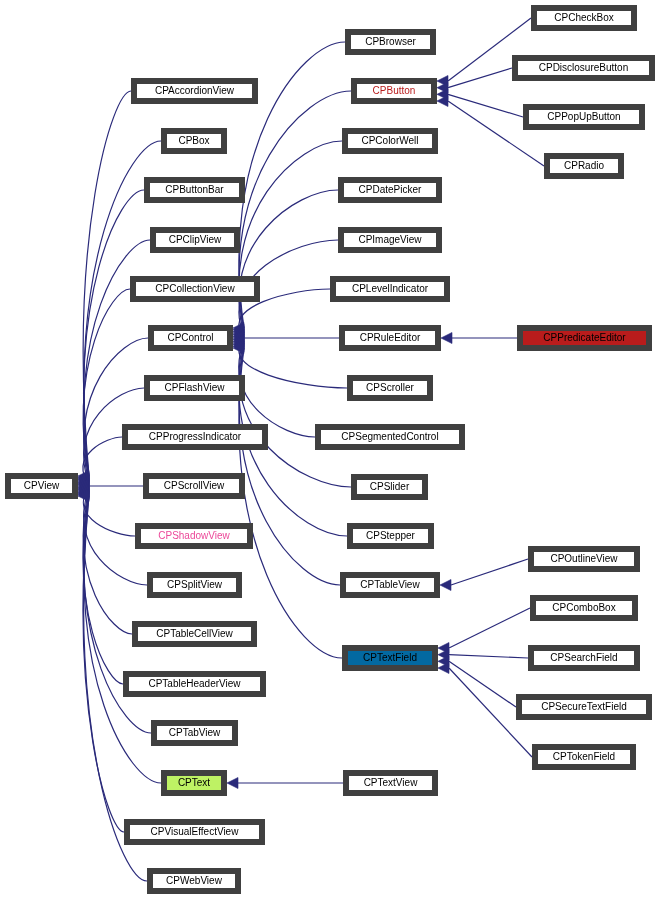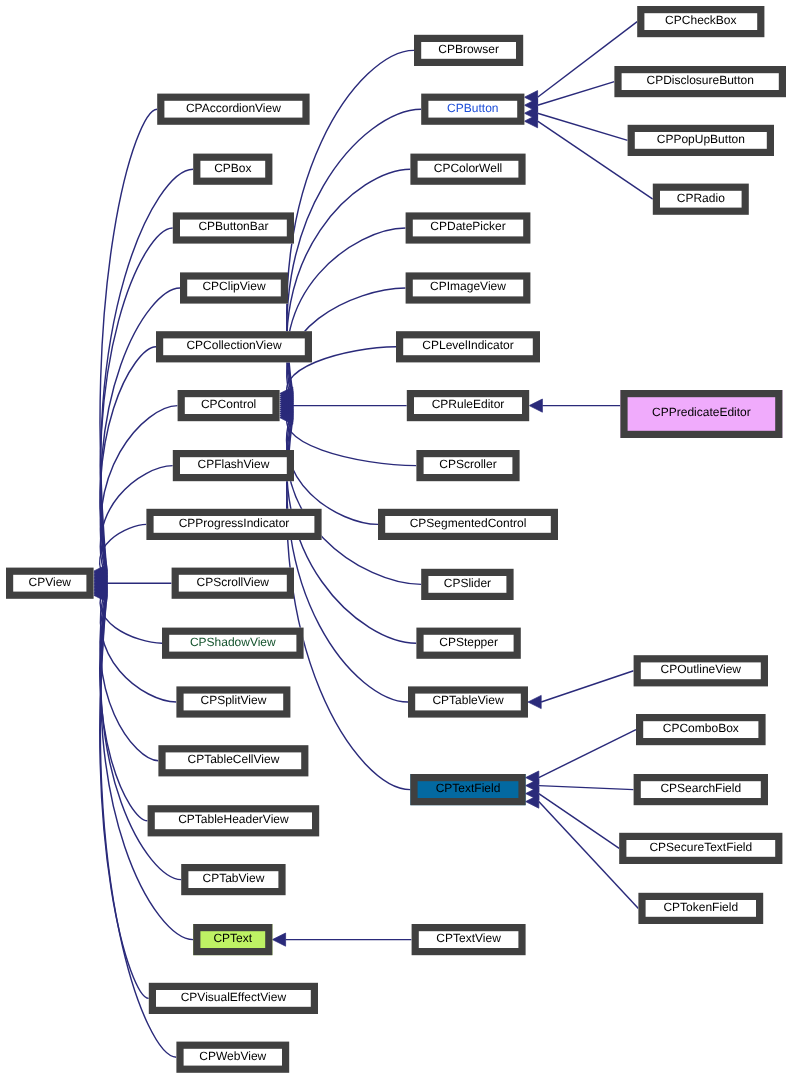--- a/index.html
+++ b/index.html
@@ -126,21 +126,21 @@
       </div>
       <div class="node" style="left: 122px; top: 424px; width: 146px; height: 26px; border-color: rgb(64, 64, 64); background: rgb(255, 255, 255); color: rgb(0, 0, 0);">
         <span>CPProgressIndicator</span>
       </div>
       <div class="node" style="left: 5px; top: 473px; width: 73px; height: 26px; border-color: rgb(64, 64, 64); background: rgb(255, 255, 255); color: rgb(0, 0, 0);">
         <span>CPView</span>
       </div>
       <div class="node" style="left: 143px; top: 473px; width: 102px; height: 26px; border-color: rgb(64, 64, 64); background: rgb(255, 255, 255); color: rgb(0, 0, 0);">
         <span>CPScrollView</span>
       </div>
-      <div class="node" style="left: 135px; top: 523px; width: 118px; height: 26px; border-color: rgb(64, 64, 64); background: rgb(255, 255, 255); color: #14532d;">
+      <div class="node" style="left: 135px; top: 523px; width: 118px; height: 26px; border-color: rgb(64, 64, 64); background: rgb(255, 255, 255); color: #ec4899;">
         <span>CPShadowView</span>
       </div>
       <div class="node" style="left: 147px; top: 572px; width: 95px; height: 26px; border-color: rgb(64, 64, 64); background: rgb(255, 255, 255); color: rgb(0, 0, 0);">
         <span>CPSplitView</span>
       </div>
       <div class="node" style="left: 132px; top: 621px; width: 125px; height: 26px; border-color: rgb(64, 64, 64); background: rgb(255, 255, 255); color: rgb(0, 0, 0); text-align: right;">
         <span>CPTableCellView</span>
       </div>
       <div class="node" style="left: 123px; top: 671px; width: 143px; height: 26px; border-color: rgb(64, 64, 64); background: rgb(255, 255, 255); color: rgb(0, 0, 0);">
         <span>CPTableHeaderView</span>
@@ -153,21 +153,21 @@
       </div>
       <div class="node" style="left: 124px; top: 819px; width: 141px; height: 26px; border-color: rgb(64, 64, 64); background: rgb(255, 255, 255); color: rgb(0, 0, 0);">
         <span>CPVisualEffectView</span>
       </div>
       <div class="node" style="left: 147px; top: 868px; width: 94px; height: 26px; border-color: rgb(64, 64, 64); background: rgb(255, 255, 255); color: rgb(0, 0, 0);">
         <span>CPWebView</span>
       </div>
       <div class="node" style="left: 345px; top: 29px; width: 91px; height: 26px; border-color: rgb(64, 64, 64); background: rgb(255, 255, 255); color: rgb(0, 0, 0);">
         <span>CPBrowser</span>
       </div>
-      <div class="node" style="left: 351px; top: 78px; width: 86px; height: 26px; border-color: rgb(64, 64, 64); background: rgb(255, 255, 255); color: #1d4ed8;">
+      <div class="node" style="left: 351px; top: 78px; width: 86px; height: 26px; border-color: rgb(64, 64, 64); background: rgb(255, 255, 255); color: #b91c1c;">
         <span>CPButton</span>
       </div>
       <div class="node" style="left: 342px; top: 128px; width: 96px; height: 26px; border-color: rgb(64, 64, 64); background: rgb(255, 255, 255); color: rgb(0, 0, 0);">
         <span>CPColorWell</span>
       </div>
       <div class="node" style="left: 338px; top: 177px; width: 104px; height: 26px; border-color: rgb(64, 64, 64); background: rgb(255, 255, 255); color: rgb(0, 0, 0);">
         <span>CPDatePicker</span>
       </div>
       <div class="node" style="left: 338px; top: 227px; width: 104px; height: 26px; border-color: rgb(64, 64, 64); background: rgb(255, 255, 255); color: rgb(0, 0, 0);">
         <span>CPImageView</span>
@@ -204,21 +204,21 @@
       </div>
       <div class="node" style="left: 512px; top: 55px; width: 143px; height: 26px; border-color: rgb(64, 64, 64); background: rgb(255, 255, 255); color: rgb(0, 0, 0);">
         <span>CPDisclosureButton</span>
       </div>
       <div class="node" style="left: 523px; top: 104px; width: 122px; height: 26px; border-color: rgb(64, 64, 64); background: rgb(255, 255, 255); color: rgb(0, 0, 0);">
         <span>CPPopUpButton</span>
       </div>
       <div class="node" style="left: 544px; top: 153px; width: 80px; height: 26px; border-color: rgb(64, 64, 64); background: rgb(255, 255, 255); color: rgb(0, 0, 0);">
         <span>CPRadio</span>
       </div>
-      <div class="node" style="left: 517px; top: 325px; width: 135px; height: 40px; border-color: rgb(64, 64, 64); background: #f0abfc; color: rgb(0, 0, 0);">
+      <div class="node" style="left: 517px; top: 325px; width: 135px; height: 26px; border-color: rgb(64, 64, 64); background: #b91c1c; color: rgb(0, 0, 0);">
         <span>CPPredicateEditor</span>
       </div>
       <div class="node" style="left: 528px; top: 546px; width: 112px; height: 26px; border-color: rgb(64, 64, 64); background: rgb(255, 255, 255); color: rgb(0, 0, 0);">
         <span>CPOutlineView</span>
       </div>
       <div class="node" style="left: 530px; top: 595px; width: 108px; height: 26px; border-color: rgb(64, 64, 64); background: rgb(255, 255, 255); color: rgb(0, 0, 0);">
         <span>CPComboBox</span>
       </div>
       <div class="node" style="left: 528px; top: 645px; width: 112px; height: 26px; border-color: rgb(64, 64, 64); background: rgb(255, 255, 255); color: rgb(0, 0, 0);">
         <span>CPSearchField</span>

